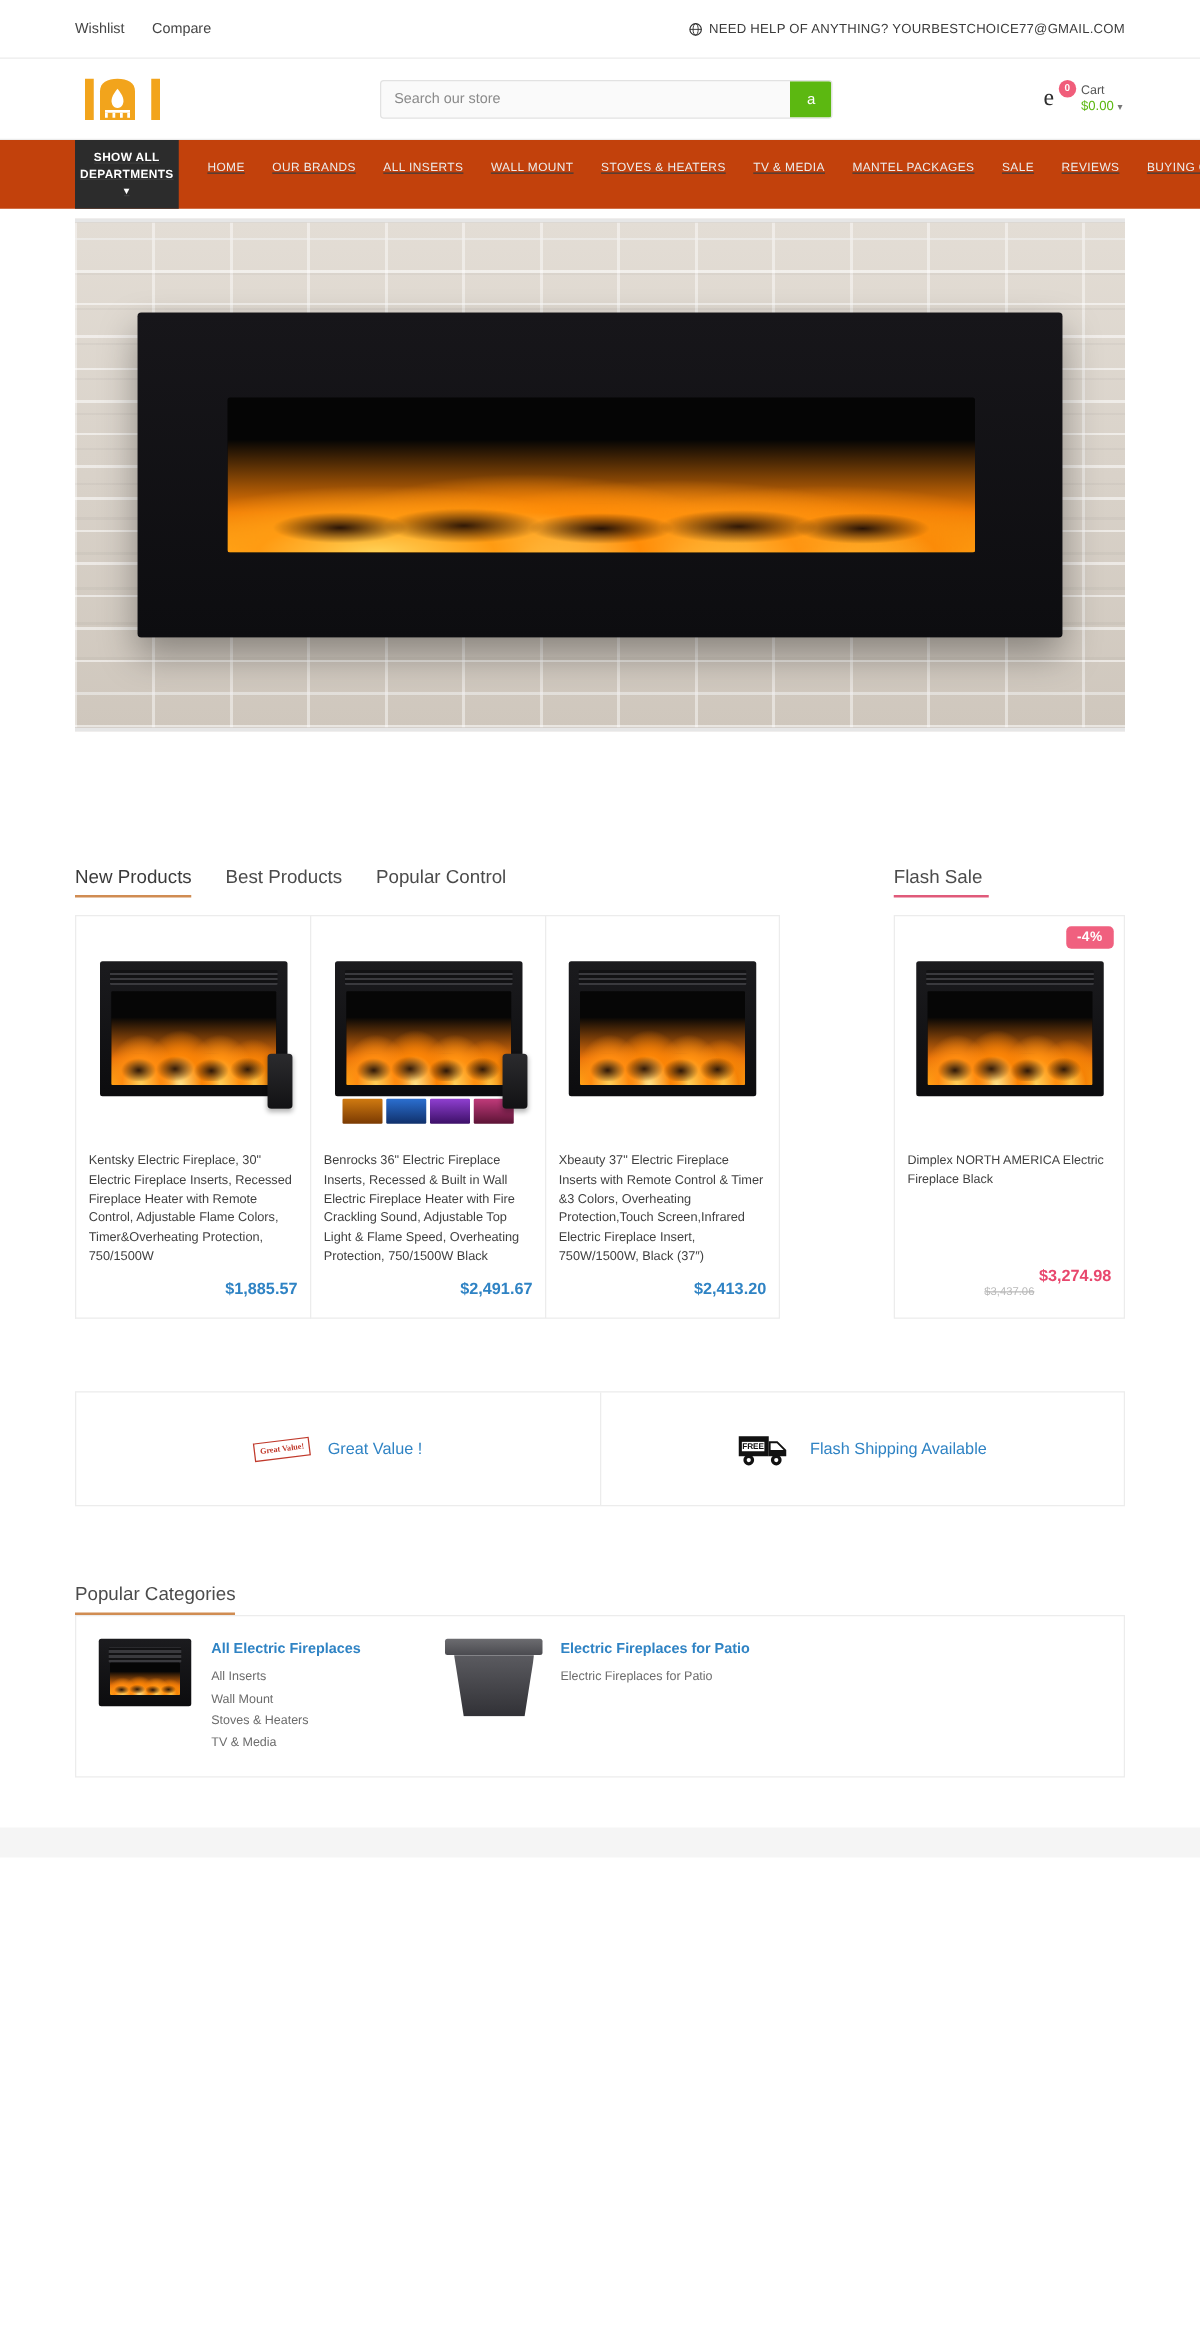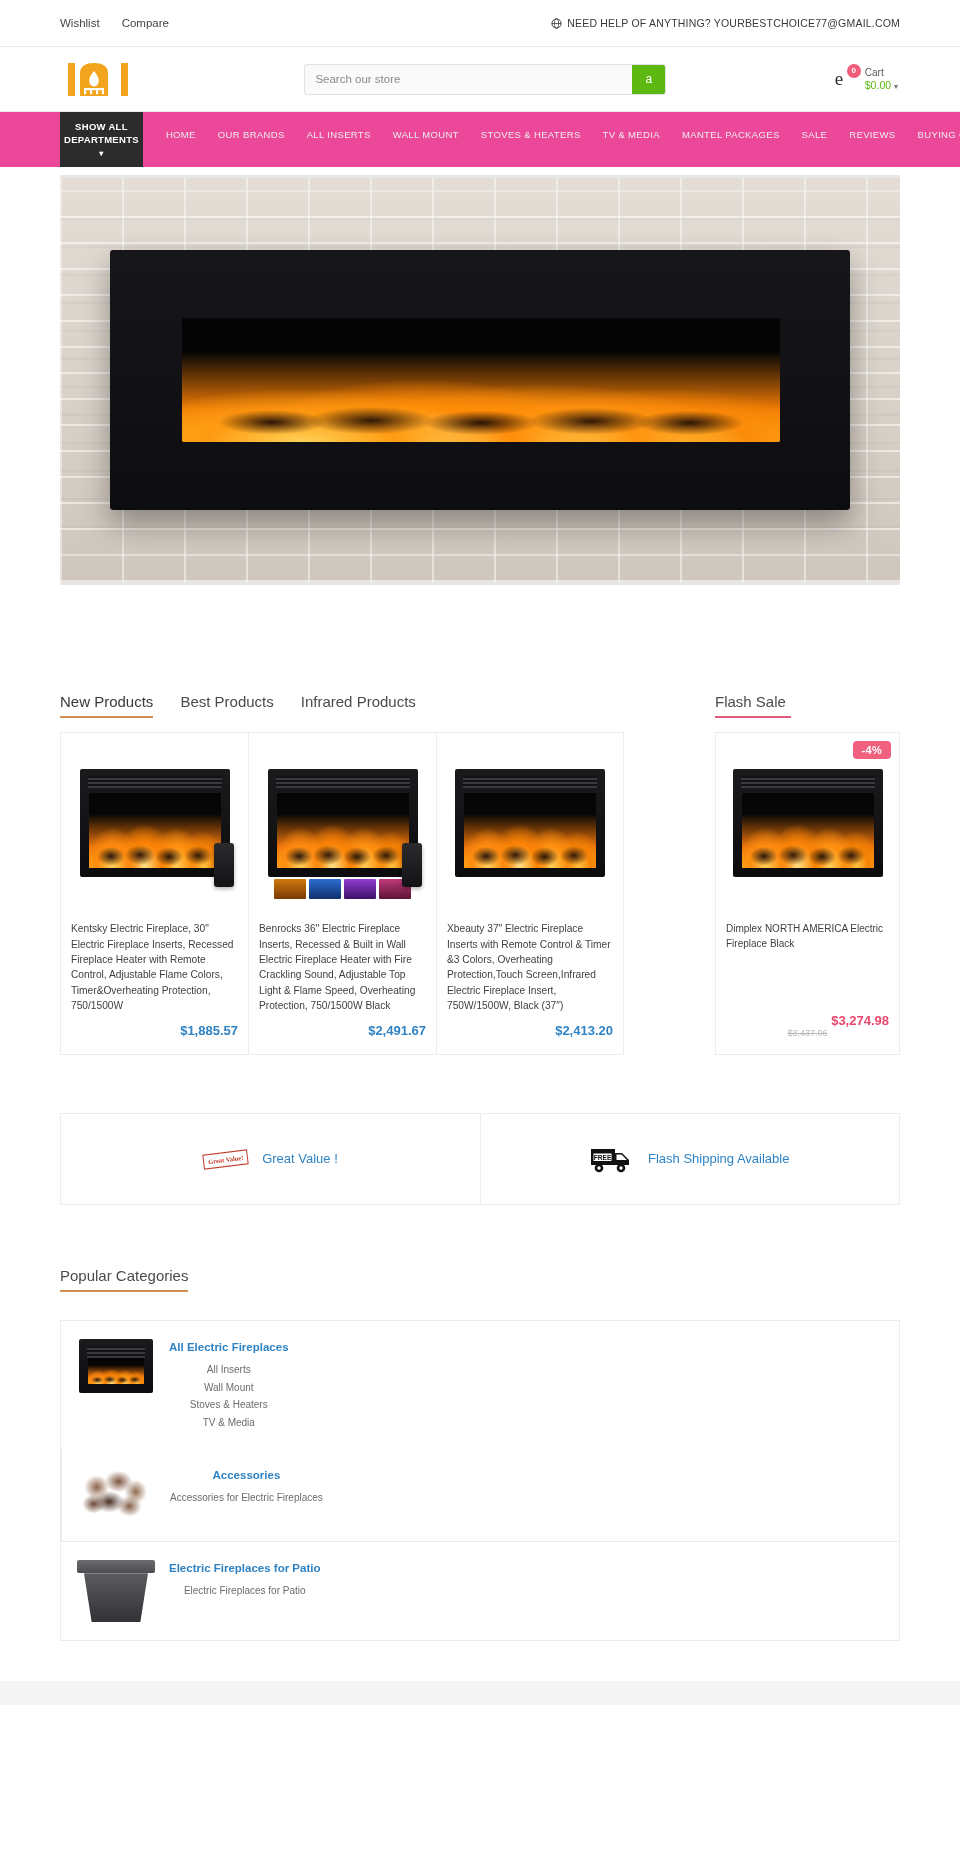--- a/index.html
+++ b/index.html
@@ -97,21 +97,21 @@
     background: #f05d7a; color: #fff;
     font-size: 8px; line-height: 14px; text-align: center;
     font-weight: bold;
   }
   .cart-texts { line-height: 1.15; }
   .cart-label { font-size: 10px; color: #555; }
   .cart-total { font-size: 10.5px; color: #5cb811; }
   .cart-caret { font-size: 8px; color: #777; }
 
   
-  .navband { background: #ec4899; position: relative; }
+  .navband { background: #c2410c; position: relative; text-decoration: underline; }
   .nav-inner { display: flex; align-items: stretch; }
   .dept-btn {
     width: 110px;
     background: #2c2c2c;
     color: #fff;
     font-size: 9.5px;
     font-weight: bold;
     letter-spacing: .3px;
     text-align: center;
     padding: 9px 4px 8px;
@@ -352,26 +352,25 @@
   
   .popcat { margin-top: 62px; }
   .popcat-title {
     font-size: 15px; color: #4b4b4b; padding-bottom: 8px;
     display: inline-block; position: relative;
   }
   .popcat-title::after {
     content:""; position:absolute; left:0; right:0; bottom:0; height:2px; background:#d08c52;
   }
   .catgrid {
-    margin-top: 28px;
+    margin-top: 0;
     border: 1px solid #ececec;
     display: grid;
-    grid-template-columns: 1fr;
+    grid-template-columns: 1fr 1fr 1fr;
     grid-auto-rows: auto;
-    text-align: center;
   }
   .catcell {
     display: flex; gap: 14px; padding: 18px 16px;
     align-items: flex-start;
   }
   .catcell.b { border-left: 1px solid #ececec; border-bottom: 1px solid #ececec; }
   .catcell.a { }
   .catcell.c { }
   .cat-thumb { flex: 0 0 auto; width: 78px; display:flex; align-items:center; justify-content:center; }
   .cat-name { font-size: 11.5px; font-weight: bold; color: #2f83c4; line-height: 1.4; }
@@ -475,21 +474,21 @@
       </div>
     </div>
   </div>
 </div>
 
 <div class="wrap prod-section">
   <div class="tabrow">
     <div class="tabs">
       <div class="tab active">New Products</div>
       <div class="tab">Best Products</div>
-      <div class="tab">Infrared Products</div>
+      <div class="tab">Popular Control</div>
     </div>
     <div class="flash-head">Flash Sale</div>
   </div>
 
   <div class="cards-row">
     <div class="cards-left">
 
       <div class="pcard">
         <div class="pthumb">
           <div class="insert">
@@ -601,29 +600,20 @@
       </div>
       <div>
         <div class="cat-name">All Electric Fireplaces</div>
         <div class="cat-sub" style="white-space:pre-line">All Inserts
 Wall Mount
 Stoves &amp; Heaters
 TV &amp; Media</div>
       </div>
     </div>
 
-    <div class="catcell b">
-      <div class="cat-thumb">
-        <div class="logset"></div>
-      </div>
-      <div>
-        <div class="cat-name">Accessories</div>
-        <div class="cat-sub">Accessories for Electric Fireplaces</div>
-      </div>
-    </div>
 
     <div class="catcell c">
       <div class="cat-thumb">
         <div class="patio">
           <div class="top"></div>
           <div class="body"></div>
         </div>
       </div>
       <div>
         <div class="cat-name">Electric Fireplaces for Patio</div>

